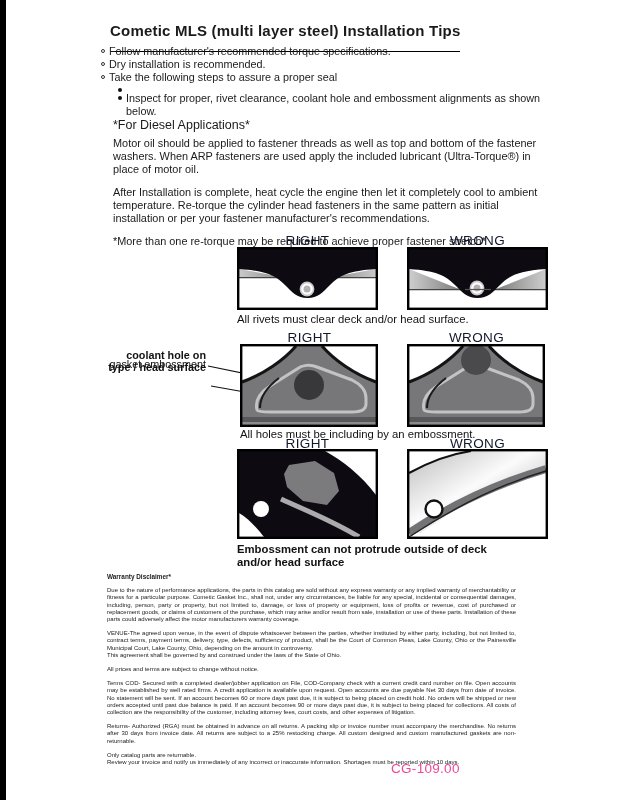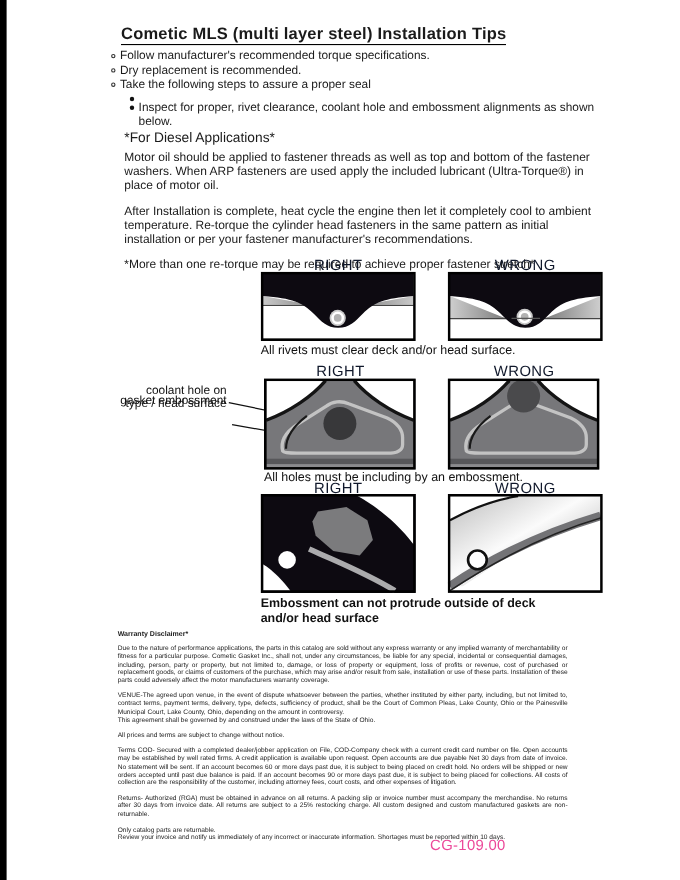--- a/index.html
+++ b/index.html
@@ -3,21 +3,21 @@
 <meta charset="utf-8">
 <style>
   * { margin:0; padding:0; box-sizing:border-box; }
   html,body { background:#ffffff; }
   body { font-family:"Liberation Sans","DejaVu Sans",sans-serif; color:#1a1a1a; }
   #page { position:relative; width:618px; height:800px; background:#ffffff; overflow:hidden; }
 
   .scan-bar { position:absolute; left:0; top:0; width:6px; height:800px; background:#000; }
 
   .doc-title { position:absolute; left:110px; top:22px; font-size:15px; font-weight:bold;
-               letter-spacing:.2px; border-bottom:1.7px solid #000; padding-bottom:1px; }
+               letter-spacing:.2px; border-bottom:1.7px solid #000; padding-bottom:12px; }
 
   .bullets { position:absolute; left:101px; top:45px; width:460px; font-size:10.8px; line-height:13px; }
   .b-row { display:flex; align-items:flex-start; margin-bottom:0; }
   .b-dot { width:4px; height:4px; border:1px solid #333; border-radius:50%; margin:4px 4px 0 0; flex:none; }
   .sb-row { display:flex; align-items:flex-start; margin-left:17px; }
   .sb-dot { width:4px; height:4px; background:#111; border-radius:50%; margin:4px 4px 0 0; flex:none; }
 
   .diesel { position:absolute; left:113px; top:119px; width:434px; font-size:10.9px; line-height:13px; }
   .diesel h2 { font-size:12.5px; font-weight:normal; margin-bottom:5px; }
   .diesel p { margin-bottom:10px; }
@@ -44,21 +44,21 @@
 
   <h1 class="doc-title">Cometic MLS (multi layer steel) Installation Tips</h1>
 
   <div class="bullets">
     <div class="b-row">
       <span class="b-dot"></span>
       <span>Follow manufacturer's recommended torque specifications.</span>
     </div>
     <div class="b-row">
       <span class="b-dot"></span>
-      <span>Dry replacement is recommended.</span>
+      <span>Dry installation is recommended.</span>
     </div>
     <div class="b-row">
       <span class="b-dot"></span>
       <span>Take the following steps to assure a proper seal</span>
     </div>
     <div class="sb-row">
       <span class="sb-dot"></span>
     </div>
     <div class="sb-row">
       <span class="sb-dot"></span>
@@ -123,21 +123,21 @@
       <line x1="58" y1="42.5" x2="84" y2="42.5" stroke="#555" stroke-width="1.2"></line>
       <rect x="1.2" y="1.2" width="138.6" height="60.6" fill="none" stroke="#000" stroke-width="2.4"></rect>
     </svg>
   </div>
 
   <div class="cap" style="left:237px; top:313px;">All rivets must clear deck and/or head surface.</div>
 
   <div class="rw-label" style="left:239px; top:330px;">RIGHT</div>
   <div class="rw-label" style="left:406px; top:330px;">WRONG</div>
 
-  <div class="callout" style="left:88px; top:349px;">
+  <div class="callout" style="left:88px; top:349px;font-weight:bold;">
     <div>coolant hole on</div>
     <div>type / head surface</div>
   </div>
   <div class="callout" style="left:88px; top:358px;">gasket embossment</div>
 
   <svg class="callout-lines" width="122" height="56" viewBox="0 0 122 56">
     <line x1="4" y1="16" x2="106" y2="37" stroke="#111" stroke-width="1.1"></line>
     <line x1="7" y1="36" x2="58" y2="45" stroke="#111" stroke-width="1.1"></line>
   </svg>
 

